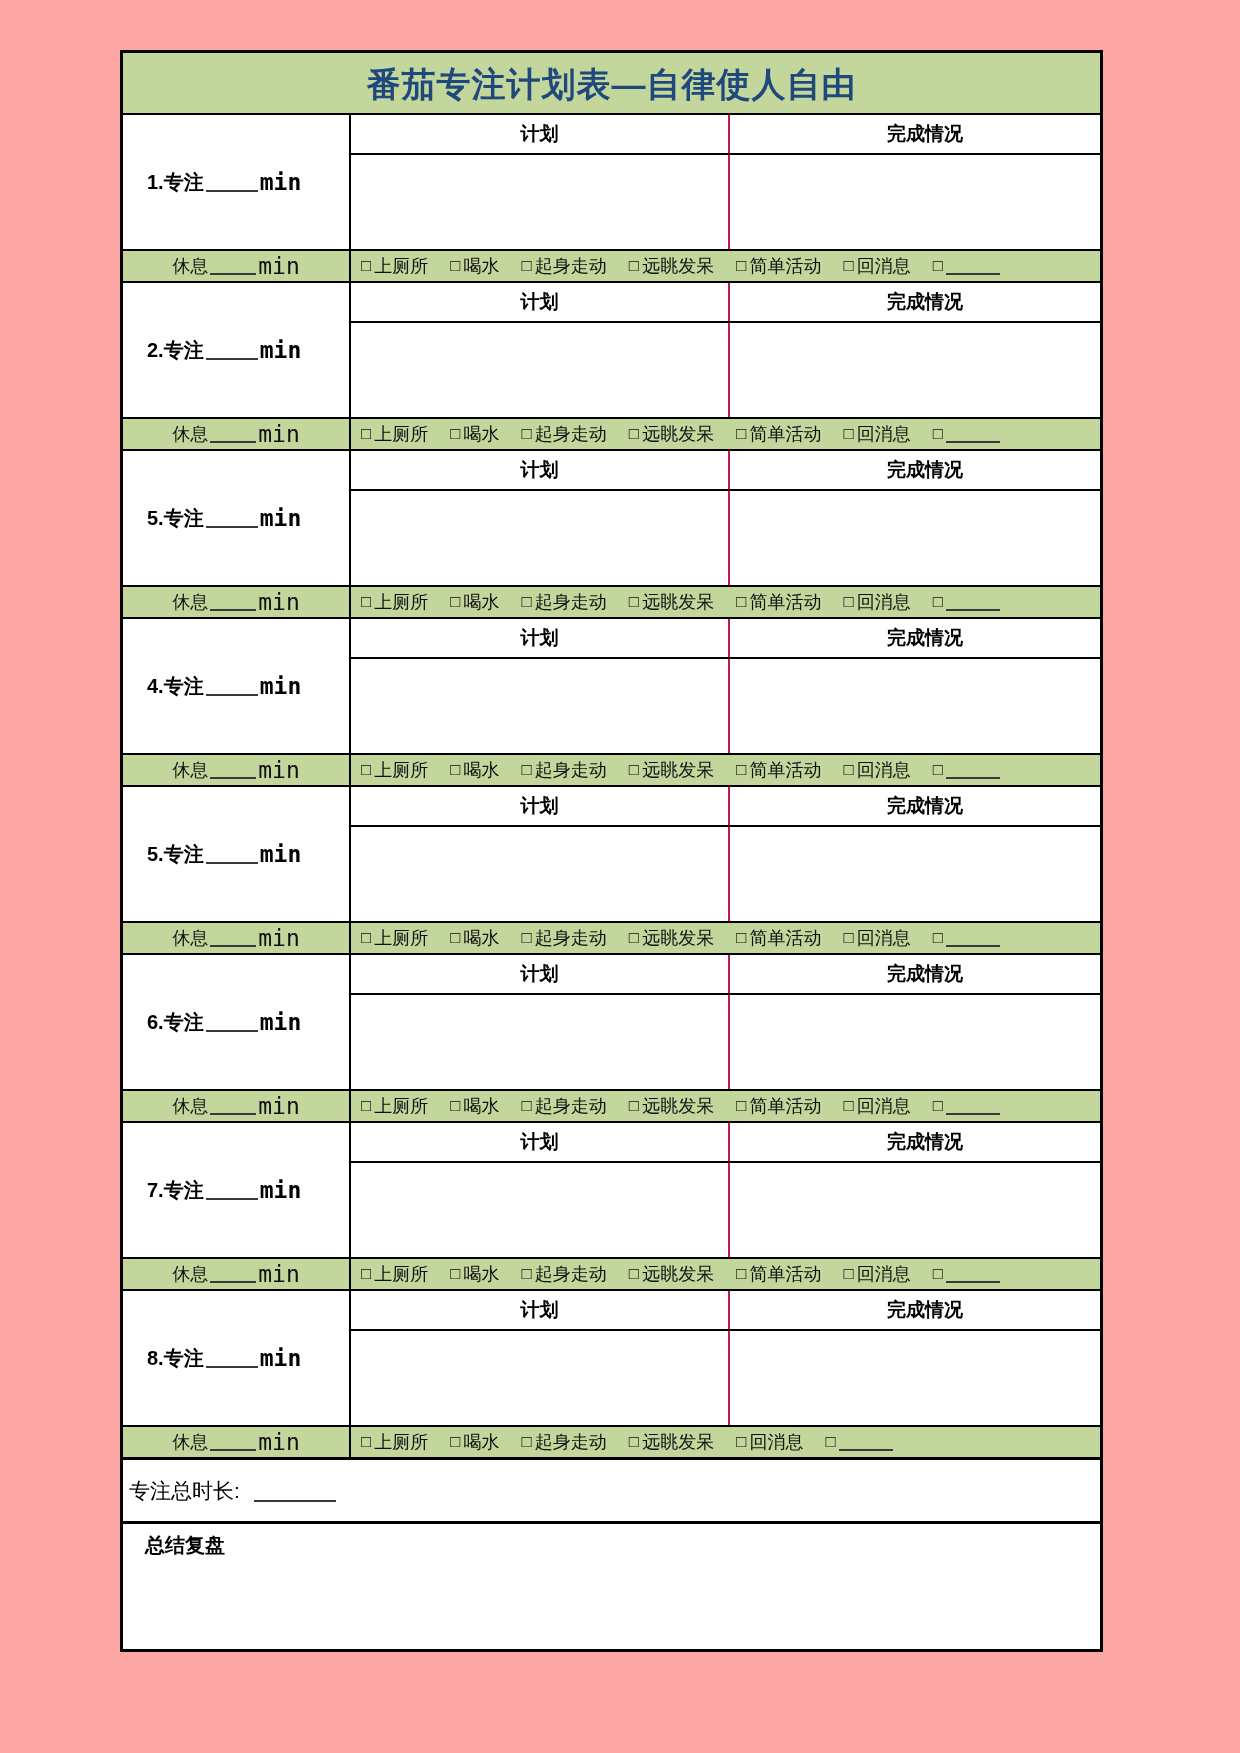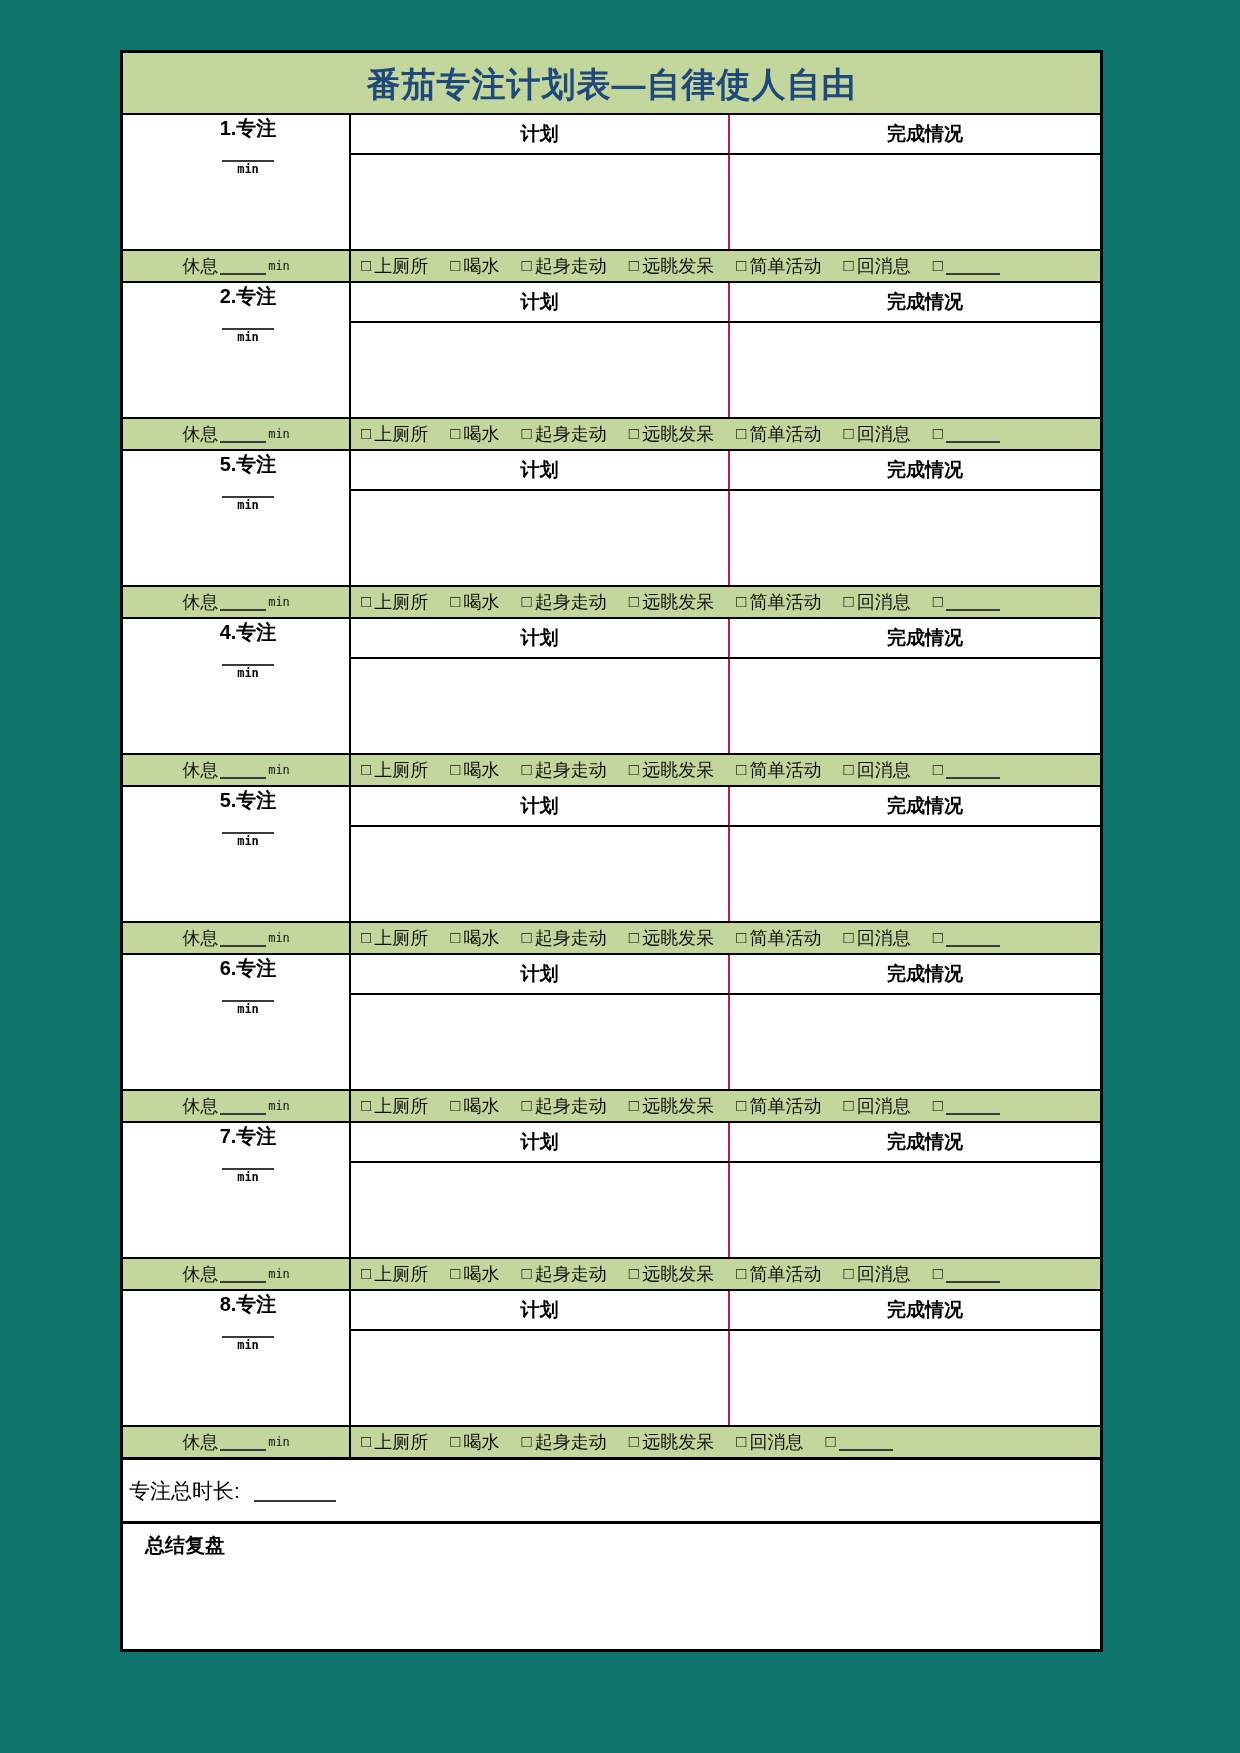--- a/index.html
+++ b/index.html
@@ -1,31 +1,31 @@
 <!DOCTYPE html>
 <html><head>
 <meta charset="utf-8">
 <style>
   * { margin:0; padding:0; box-sizing:border-box; }
   body { background:#ffffff; font-family:"Liberation Sans", sans-serif; }
-  .page { position:relative; width:1240px; height:1753px; background:#0f766e; overflow:hidden; }
+  .page { position:relative; width:1240px; height:1753px; background:#fca5a5; overflow:hidden; }
   .sheet { position:absolute; left:120px; top:50px; width:983px; border:3px solid #000; background:#fff; }
 
   .title-bar {
     height:60px; background:#c3d69b; color:#1f497d;
     font-size:34px; font-weight:bold; text-align:center; line-height:62px;
     letter-spacing:1px;
   }
 
   .block { border-top:2px solid #000; }
   .focus-row { display:flex; }
   .left-cell {
     width:228px; border-right:2px solid #000;
     display:flex; align-items:center; padding-left:24px;
-    font-weight:bold; font-size:20px; color:#000; flex-shrink:0;flex-direction:column;
+    font-weight:bold; font-size:20px; color:#000; flex-shrink:0;
   }
   .right-area { flex:1; }
   .hdr-row { display:flex; height:40px; border-bottom:2px solid #000; }
   .plan-col { width:379px; border-right:2px solid #be185d; flex-shrink:0; }
   .status-col { flex:1;padding-left:20px; }
   .hdr { display:flex; align-items:center; justify-content:center; font-weight:bold; font-size:19px; color:#000; }
   .content-row { display:flex; height:94px; }
 
   .break-row { display:flex; height:32px; background:#c3d69b; border-top:2px solid #000; }
   .break-left {
@@ -33,21 +33,21 @@
     display:flex; align-items:center; justify-content:center; font-size:18px; color:#111;
   }
   .break-right { flex:1; display:flex; align-items:center; gap:22px; padding-left:10px; font-size:18px; color:#111; overflow:hidden; }
   .opt { display:inline-flex; align-items:center; gap:3px; white-space:nowrap; }
   .cb { font-size:17px; line-height:1; position:relative; top:-1px; }
 
   .blank { display:inline-block; border-bottom:2px solid #3a3a3a; height:1em; }
   .focus-blank { width:52px; margin:0 2px; }
   .rest-blank { width:46px; margin:0 2px; }
   .opt-blank { width:54px; }
-  .min-unit { font-family:"DejaVu Sans Mono", monospace; font-size:12px; }
+  .min-unit { font-family:"DejaVu Sans Mono", monospace; font-size:23px; }
 
   .total-row {
     height:64px; border-top:3px solid #000; background:#fff;
     display:flex; align-items:center; padding-left:6px;
     font-weight:normal; font-size:21px; color:#000;
   }
   .total-blank { width:82px; margin-left:14px; border-bottom:2px solid #3a3a3a; height:1.05em; display:inline-block; }
 
   .summary-box {
     height:128px; border-top:3px solid #000; background:#fff;

